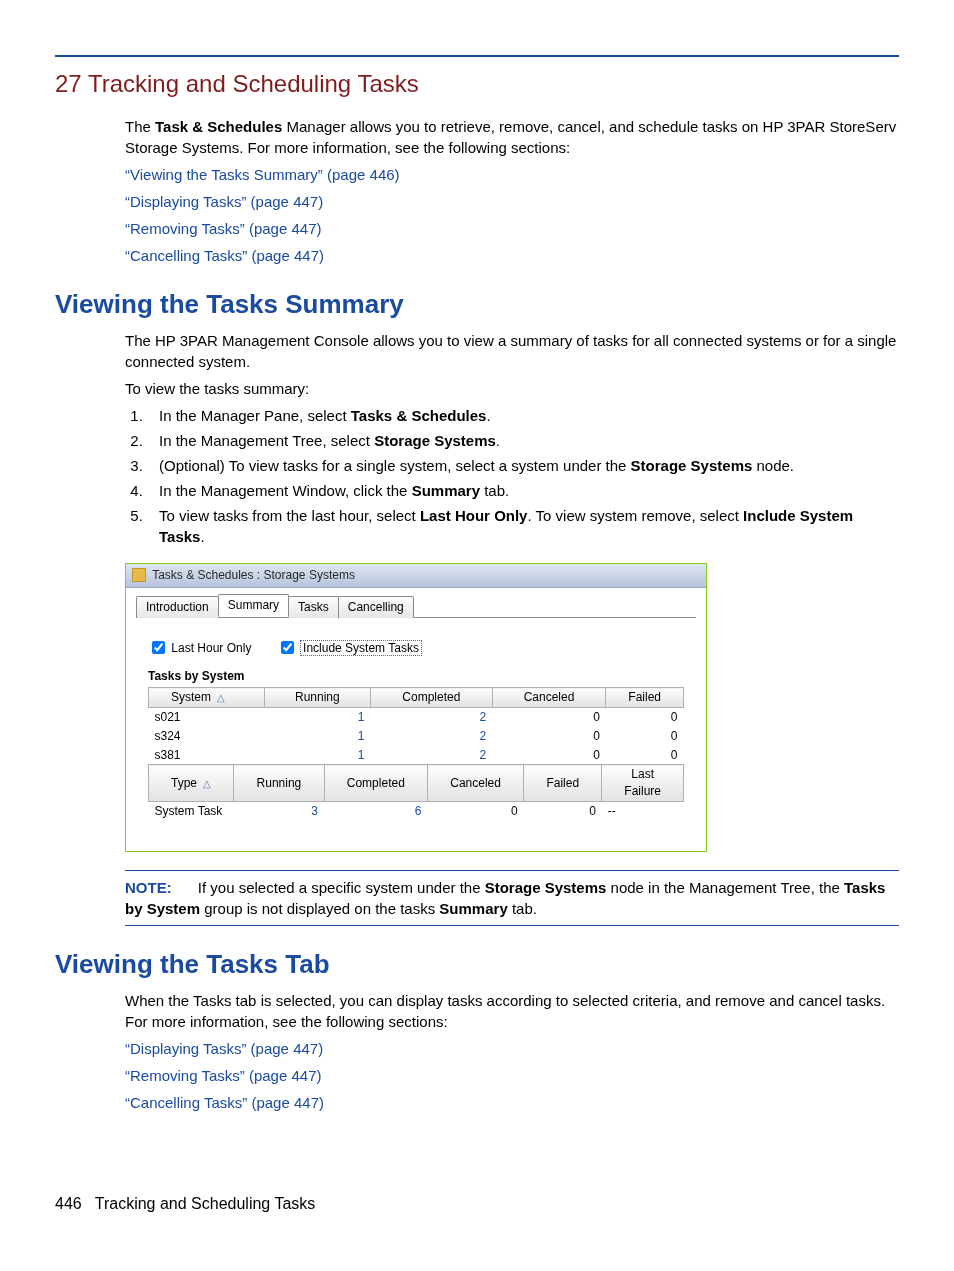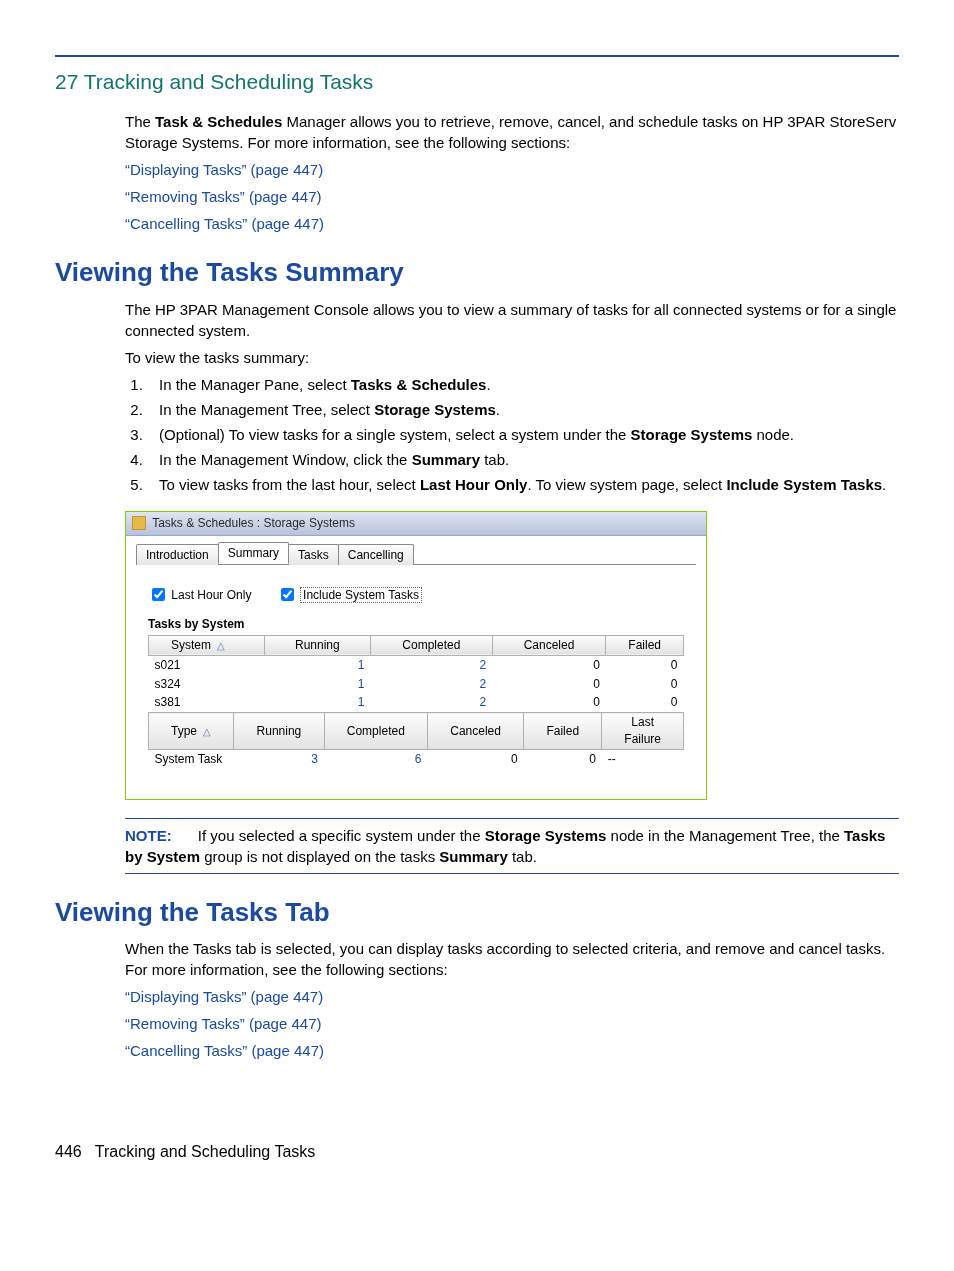--- a/index.html
+++ b/index.html
@@ -9,22 +9,22 @@
     color: #000;
     font-size: 15px;
     line-height: 1.4;
     width: 954px;
     box-sizing: border-box;
   }
   .top-rule { border-top: 2px solid #1a4ba0; margin-bottom: 10px; }
   h1 {
     font-family: "Segoe UI Light", "Segoe UI", Arial, sans-serif;
     font-weight: 300;
-    color: #0f766e;
-    font-size: 21px;
+    color: #7f1d1d;
+    font-size: 24px;
     margin: 5px 0 15px 0;
   }
   h2 {
     font-family: "Segoe UI Light", "Segoe UI", Arial, sans-serif;
     font-weight: 700;
     color: #1a4ba0;
     font-size: 26px;
     margin: 20px 0 8px 0;
   }
   .body-block { margin-left: 70px; }
@@ -113,36 +113,37 @@
 <body>
 
 <div class="top-rule"></div>
 
 <h1>27 Tracking and Scheduling Tasks</h1>
 
 <div class="body-block">
   <p>
     <span>The </span><b>Task &amp; Schedules</b><span> Manager allows you to retrieve, remove, cancel, and schedule tasks on HP 3PAR StoreServ Storage Systems. For more information, see the following sections:</span>
   </p>
+  <p><span class="xref">“Viewing the Tasks Summary” (page 446)</span></p>
   <p><span class="xref">“Displaying Tasks” (page 447)</span></p>
   <p><span class="xref">“Removing Tasks” (page 447)</span></p>
   <p><span class="xref">“Cancelling Tasks” (page 447)</span></p>
 </div>
 
 <h2>Viewing the Tasks Summary</h2>
 
 <div class="body-block">
   <p>The HP 3PAR Management Console allows you to view a summary of tasks for all connected systems or for a single connected system.</p>
   <p>To view the tasks summary:</p>
   <ol>
     <li><span>In the Manager Pane, select </span><b>Tasks &amp; Schedules</b><span>.</span></li>
     <li><span>In the Management Tree, select </span><b>Storage Systems</b><span>.</span></li>
     <li><span>(Optional) To view tasks for a single system, select a system under the </span><b>Storage Systems</b><span> node.</span></li>
     <li><span>In the Management Window, click the </span><b>Summary</b><span> tab.</span></li>
-    <li><span>To view tasks from the last hour, select </span><b>Last Hour Only</b><span>. To view system page, select </span><b>Include System Tasks</b><span>.</span></li>
+    <li><span>To view tasks from the last hour, select </span><b>Last Hour Only</b><span>. To view system remove, select </span><b>Include System Tasks</b><span>.</span></li>
   </ol>
 
   <div class="panel">
     <div class="panel-titlebar">
       <span class="ico"></span>
       <span>Tasks &amp; Schedules : Storage Systems</span>
     </div>
     <div class="tabstrip">
       <div class="tab">Introduction</div>
       <div class="tab active">Summary</div>

